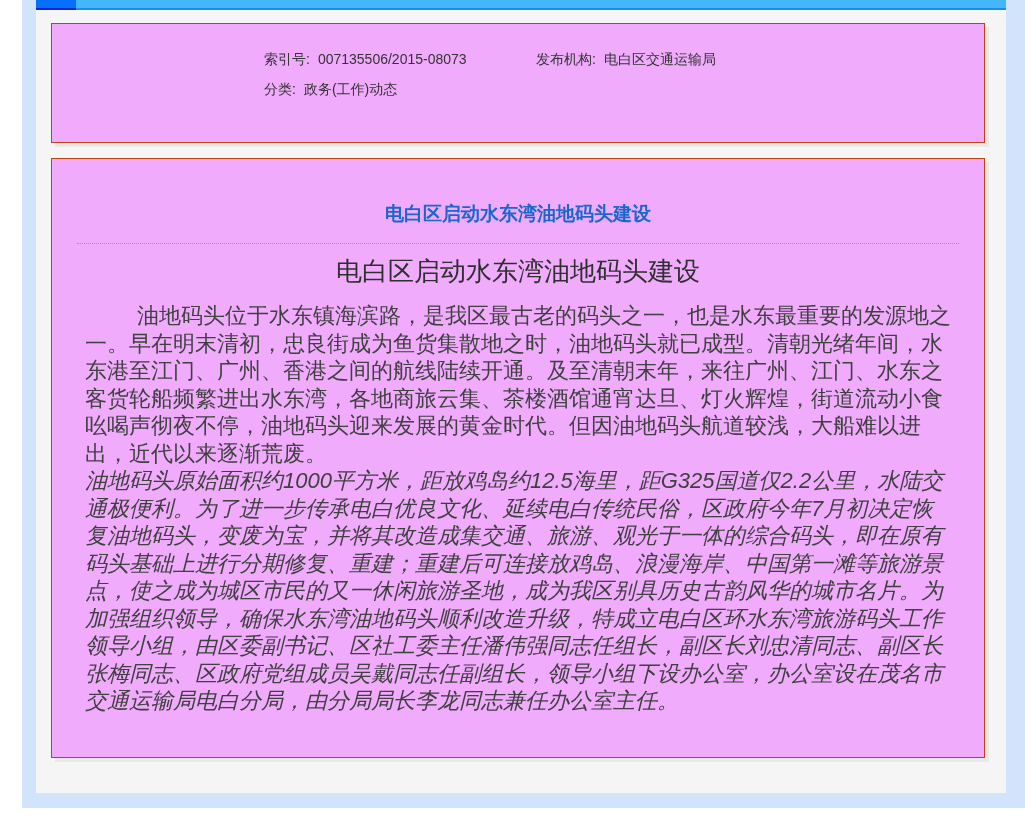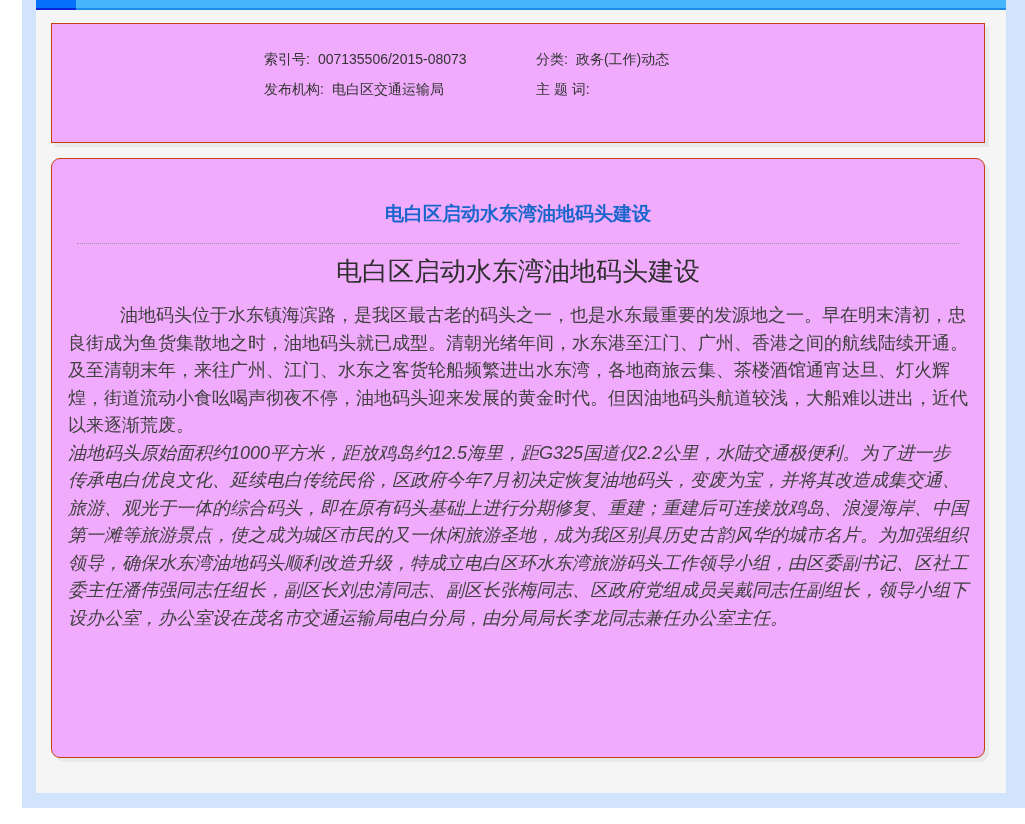--- a/index.html
+++ b/index.html
@@ -15,34 +15,34 @@
   .main{position:absolute;left:36px;top:0;width:970px;height:793px;background:#f5f5f6;}
   
   .topbar{position:absolute;left:0;top:0;width:100%;height:10px;
     background:linear-gradient(#45b6fc 0 8px,#1b8ce8 8px 10px);}
   .topbar-active{position:absolute;left:0;top:0;width:40px;height:10px;
     background:linear-gradient(#0570fa 0 8px,#0d26d8 8px 10px);}
   
   .panel{position:absolute;left:15px;background:#f0abfc;border:1px solid #c2410c;
     box-shadow:4px 4px 0 #e9e9e9;}
   .meta-box{top:23px;width:932px;height:118px;}
-  .article-box{top:158px;width:932px;height:598px;border-radius:9px;}
+  .article-box{top:158px;width:932px;height:598px;}
   
   .meta-grid{display:grid;grid-template-columns:272px auto;row-gap:12px;
     padding:26px 0 0 212px;font-size:14px;line-height:18px;color:#333333;}
   .m-label{margin-right:8px;white-space:pre;}
   .m-value{white-space:pre;}
   
   .article-link{display:block;text-align:center;margin:44px 24px 0;
     font-size:19px;font-weight:bold;line-height:22px;color:#1a66cc;
     text-decoration:none;cursor:pointer;}
   .divider{height:0;border-top:1px dotted #9a9a9a;margin:18px 25px 0;}
   .article-title{margin:10px 24px 0;text-align:center;font-size:26px;
     font-weight:normal;color:#2f2f2f;line-height:34px;}
-  .para{margin:14px 16px 0;font-size:18px;line-height:27.5px;color:#404040;}
+  .para{margin:14px 33px 0;font-size:22px;line-height:27.5px;color:#404040;}
   .para + .para{margin-top:0;font-style:italic;}
   .para.indent{text-indent:52px;}
 </style>
 </head>
 <body>
 
 <div>
   <div class="left-strip"></div>
   <div class="right-strip"></div>
   <div class="bottom-strip"></div>
@@ -53,30 +53,27 @@
       <div class="topbar-active"></div>
     </div>
 
     <div class="panel meta-box">
       <div class="meta-grid">
 
         <div class="m-cell">
           <span class="m-label">索引号:</span><span class="m-value">007135506/2015-08073</span>
         </div>
         <div class="m-cell">
-          <span class="m-label">分类:</span><span class="m-value">政务(工作)动态</span>
-        </div>
-
-        <div class="m-cell">
           <span class="m-label">发布机构:</span><span class="m-value">电白区交通运输局</span>
         </div>
 
         <div class="m-cell">
-          <span class="m-label">主 题 词:</span><span class="m-value"></span>
+          <span class="m-label">分类:</span><span class="m-value">政务(工作)动态</span>
         </div>
+
 
       </div>
     </div>
 
     <div class="panel article-box">
       <a class="article-link" href="#">电白区启动水东湾油地码头建设</a>
       <div class="divider"></div>
       <h1 class="article-title">电白区启动水东湾油地码头建设</h1>
       <p class="para indent">油地码头位于水东镇海滨路，是我区最古老的码头之一，也是水东最重要的发源地之一。早在明末清初，忠良街成为鱼货集散地之时，油地码头就已成型。清朝光绪年间，水东港至江门、广州、香港之间的航线陆续开通。及至清朝末年，来往广州、江门、水东之客货轮船频繁进出水东湾，各地商旅云集、茶楼酒馆通宵达旦、灯火辉煌，街道流动小食吆喝声彻夜不停，油地码头迎来发展的黄金时代。但因油地码头航道较浅，大船难以进出，近代以来逐渐荒废。</p>
       <p class="para">油地码头原始面积约1000平方米，距放鸡岛约12.5海里，距G325国道仅2.2公里，水陆交通极便利。为了进一步传承电白优良文化、延续电白传统民俗，区政府今年7月初决定恢复油地码头，变废为宝，并将其改造成集交通、旅游、观光于一体的综合码头，即在原有码头基础上进行分期修复、重建；重建后可连接放鸡岛、浪漫海岸、中国第一滩等旅游景点，使之成为城区市民的又一休闲旅游圣地，成为我区别具历史古韵风华的城市名片。为加强组织领导，确保水东湾油地码头顺利改造升级，特成立电白区环水东湾旅游码头工作领导小组，由区委副书记、区社工委主任潘伟强同志任组长，副区长刘忠清同志、副区长张梅同志、区政府党组成员吴戴同志任副组长，领导小组下设办公室，办公室设在茂名市交通运输局电白分局，由分局局长李龙同志兼任办公室主任。</p>

